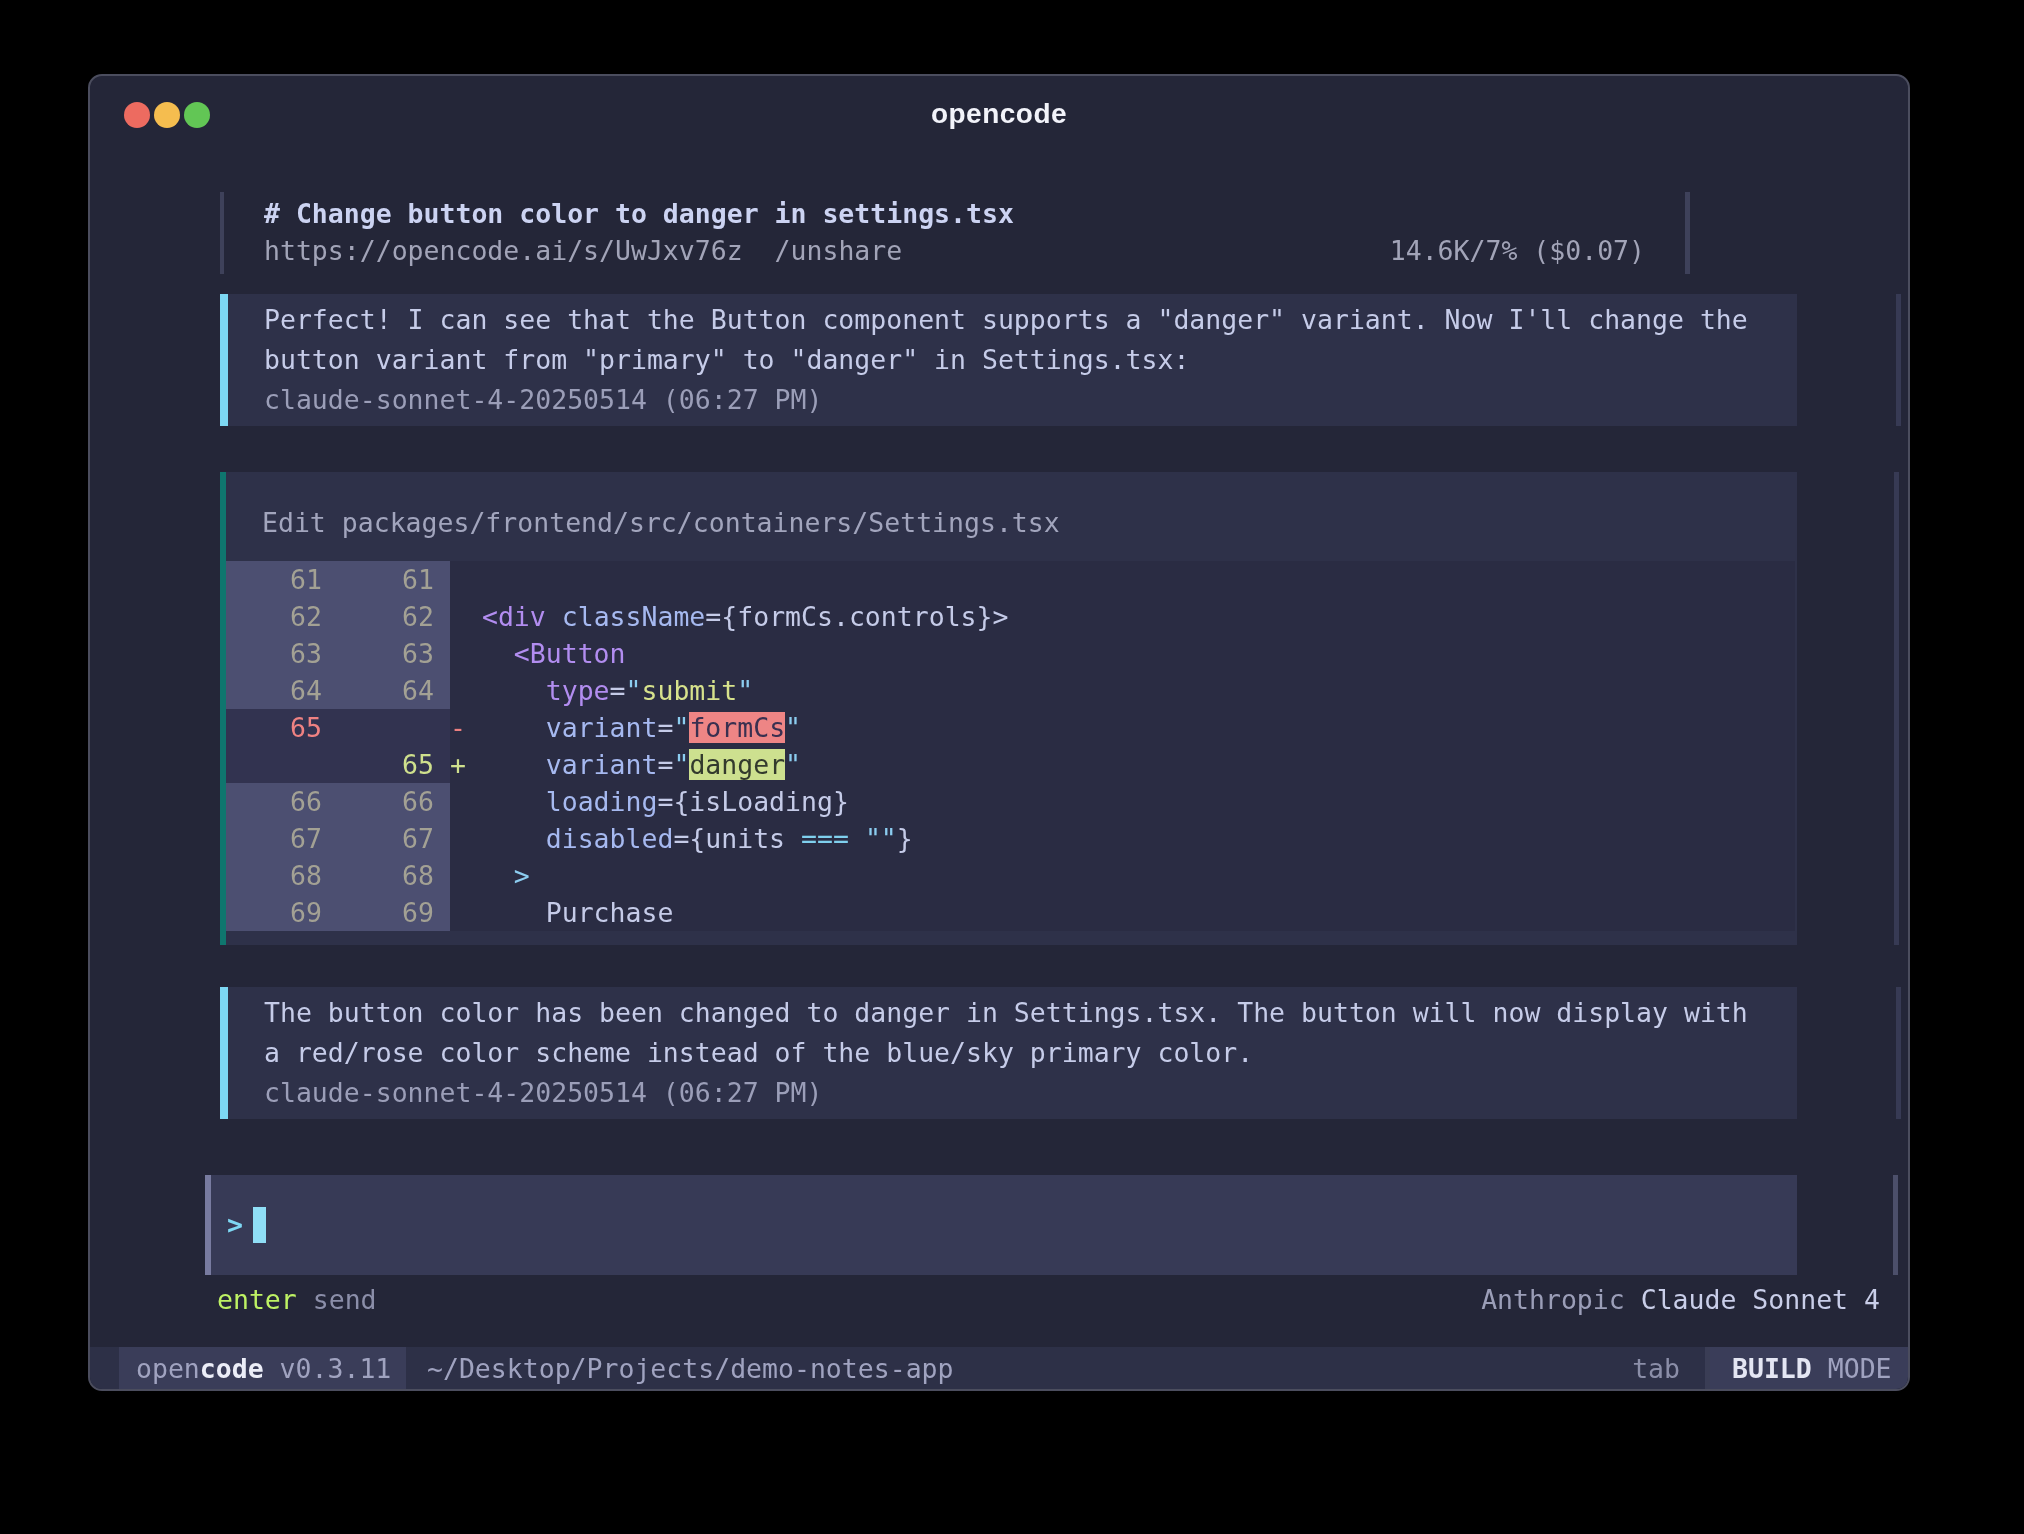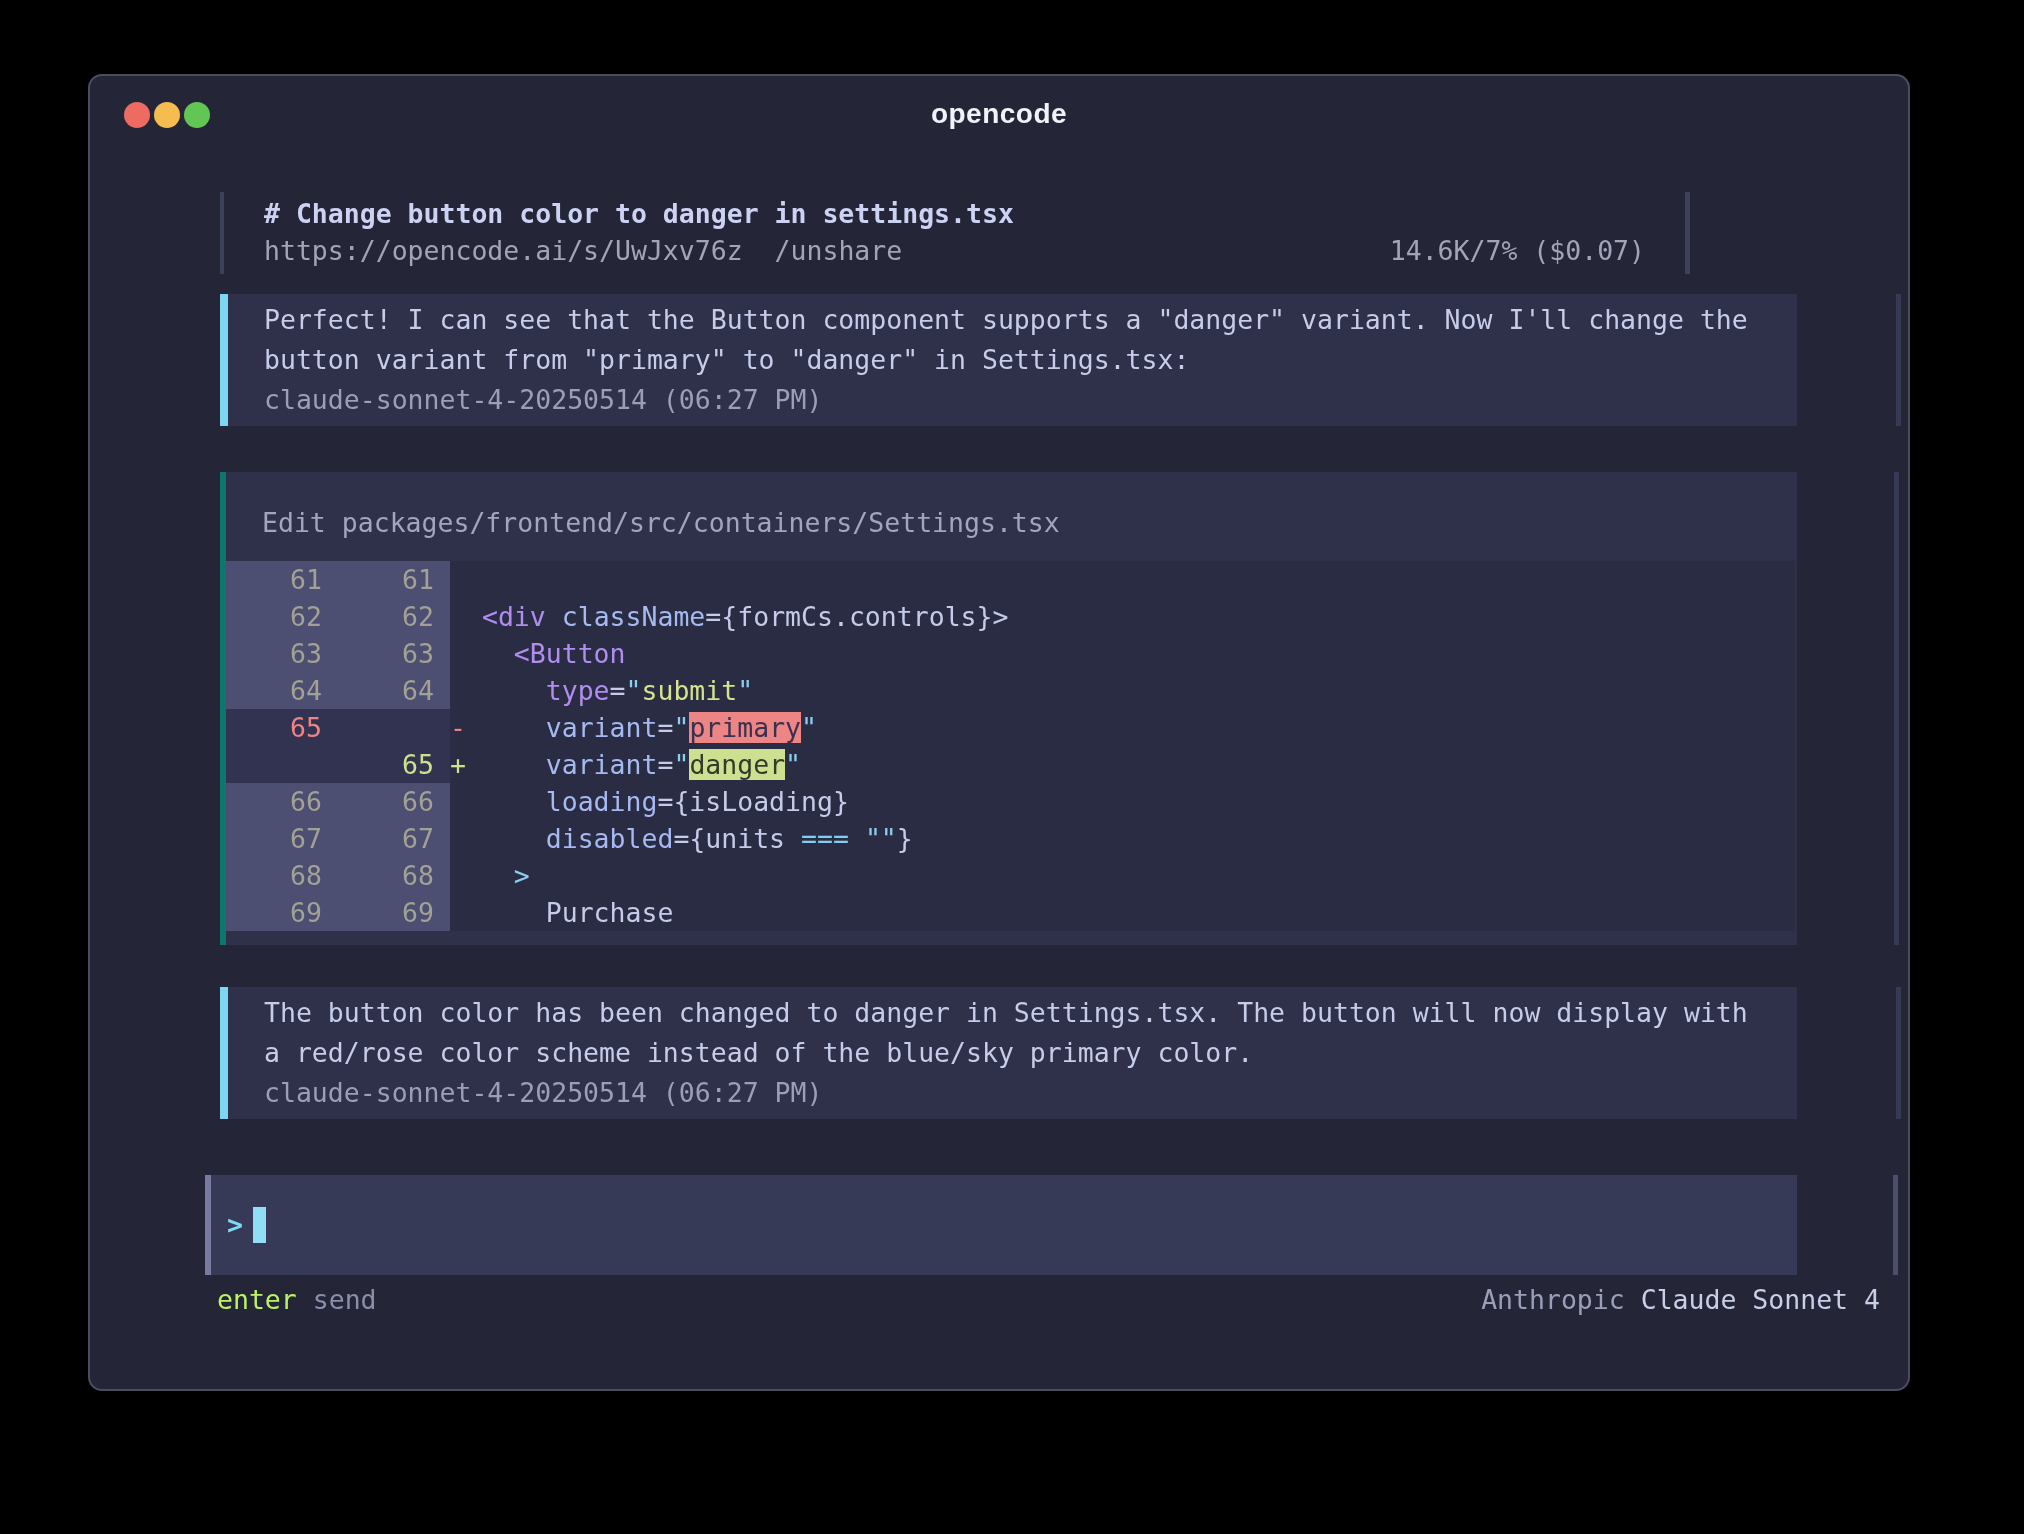--- a/index.html
+++ b/index.html
@@ -119,21 +119,21 @@
     </div>
 
   <div class="edit-block">
     <div class="vline"></div>
     <div class="edit-title">Edit packages/frontend/src/containers/Settings.tsx</div>
     <div class="diff" id="diff">
         <div class="drow ctx"><span class="ln old">61</span><span class="ln new">61</span><pre class="dcode mono"></pre></div>
         <div class="drow ctx"><span class="ln old">62</span><span class="ln new">62</span><pre class="dcode mono"><span>  </span><span class="tag">&lt;div</span><span> </span><span class="attr">className</span><span class="pun">=</span><span class="pln">{formCs.controls}&gt;</span></pre></div>
         <div class="drow ctx"><span class="ln old">63</span><span class="ln new">63</span><pre class="dcode mono"><span>    </span><span class="tag">&lt;Button</span></pre></div>
         <div class="drow ctx"><span class="ln old">64</span><span class="ln new">64</span><pre class="dcode mono"><span>      </span><span class="tag">type</span><span class="pun">=</span><span class="strq">"</span><span class="str">submit</span><span class="strq">"</span></pre></div>
-        <div class="drow del"><span class="ln old">65</span><span class="ln new"></span><pre class="dcode mono"><span class="mdel">-</span><span>     </span><span class="attr">variant</span><span class="pun">=</span><span class="strq">"</span><span class="hldel">primary</span><span class="strq">"</span></pre></div>
+        <div class="drow del"><span class="ln old">65</span><span class="ln new"></span><pre class="dcode mono"><span class="mdel">-</span><span>     </span><span class="attr">variant</span><span class="pun">=</span><span class="strq">"</span><span class="hldel">formCs</span><span class="strq">"</span></pre></div>
         <div class="drow add"><span class="ln old"></span><span class="ln new">65</span><pre class="dcode mono"><span class="madd">+</span><span>     </span><span class="attr">variant</span><span class="pun">=</span><span class="strq">"</span><span class="hladd">danger</span><span class="strq">"</span></pre></div>
         <div class="drow ctx"><span class="ln old">66</span><span class="ln new">66</span><pre class="dcode mono"><span>      </span><span class="attr">loading</span><span class="pun">=</span><span class="pln">{isLoading}</span></pre></div>
         <div class="drow ctx"><span class="ln old">67</span><span class="ln new">67</span><pre class="dcode mono"><span>      </span><span class="attr">disabled</span><span class="pun">=</span><span class="pln">{units </span><span class="op">===</span><span class="pln"> </span><span class="strq">""</span><span class="pln">}</span></pre></div>
         <div class="drow ctx"><span class="ln old">68</span><span class="ln new">68</span><pre class="dcode mono"><span>    </span><span class="angle">&gt;</span></pre></div>
         <div class="drow ctx"><span class="ln old">69</span><span class="ln new">69</span><pre class="dcode mono"><span>      </span><span class="pln">Purchase</span></pre></div>
       </div>
   </div>
 
   <div class="msg" style="top:911px;">
     <div class="vline"></div>
@@ -148,14 +148,26 @@
       <span class="prompt-char">&gt;</span>
       <span class="cursor"></span>
     </div>
   </div>
 
   <div class="hints">
     <span><span class="hint-key">enter</span><span class="hint-act"> send</span></span>
     <span><span class="provider">Anthropic </span><span class="model">Claude Sonnet 4</span></span>
   </div>
 
+  <div class="statusbar">
+    <div class="chip app">
+      <span class="app-prefix">open</span><span class="app-suffix">code</span><span class="app-version"> v0.3.11</span>
+    </div>
+    <div class="cwd">~/Desktop/Projects/demo-notes-app</div>
+    <div class="sb-spacer"></div>
+    <div class="key-tab">tab</div>
+    <div class="sb-divider"></div>
+    <div class="chip mode">
+      <span class="mode-bold">BUILD </span><span class="mode-rest">MODE</span>
+    </div>
+  </div>
 
 </div>
 
 </body></html>

